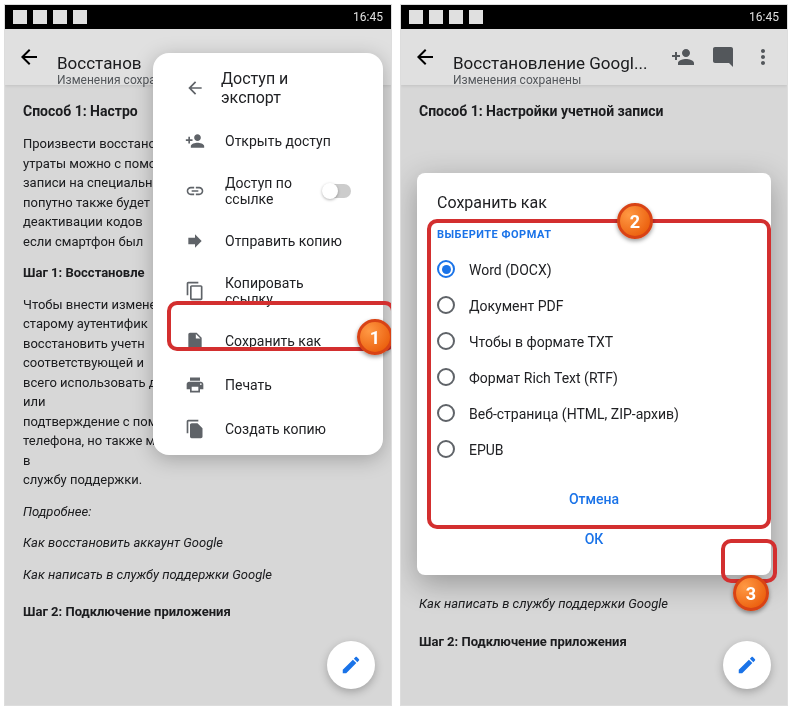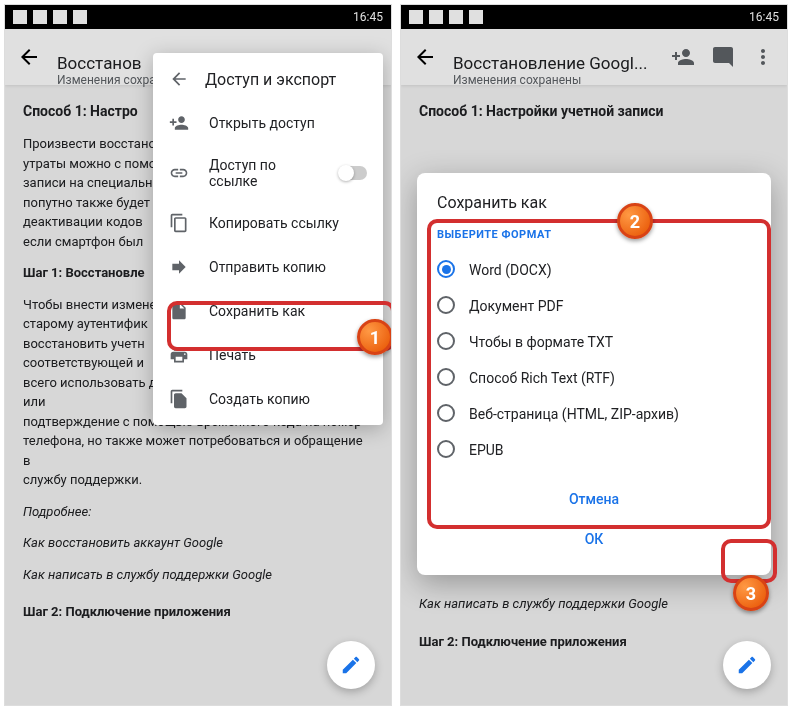--- a/index.html
+++ b/index.html
@@ -13,21 +13,21 @@
 .ab-title-wrap { flex: 1; margin-top: 26px; }
 .ab-title { font-size: 17px; color: #202124; }
 .ab-sub { font-size: 12px; color: #5f6368; }
 .ab-actions { display: flex; gap: 16px; }
 .ab-icon { width: 24px; height: 24px; color: #5f6368; }
 .doc { padding: 16px 18px; font-size: 13px; color: #202124; line-height: 1.5; }
 .doc h2 { font-size: 14px; font-weight: bold; margin-bottom: 12px; }
 .doc p { margin-bottom: 12px; }
 .doc .italic { font-style: italic; }
 .overlay { position: absolute; inset: 0; background: rgba(0,0,0,0.12); }
-.menu { position: absolute; top: 48px; right: 8px; width: 230px; background: #fff; border-radius: 4px; box-shadow: 0 4px 20px rgba(0,0,0,0.25); padding: 4px 0; }
+.menu { position: absolute; top: 48px; right: 8px; width: 230px; background: #fff; border-radius: 16px; box-shadow: 0 4px 20px rgba(0,0,0,0.25); padding: 4px 16px; }
 .menu-header { display: flex; align-items: center; padding: 12px 16px; font-size: 16px; color: #202124; }
 .menu-item { display: flex; align-items: center; padding: 12px 16px; font-size: 14px; color: #202124; gap: 20px; }
 .menu-icon { width: 20px; height: 20px; flex-shrink: 0; color: #5f6368; }
 .toggle { width: 28px; height: 14px; background: #ccc; border-radius: 7px; position: relative; margin-left: auto; }
 .toggle::after { content: ''; position: absolute; width: 16px; height: 16px; background: #fff; border-radius: 50%; top: -1px; left: -1px; box-shadow: 0 1px 3px rgba(0,0,0,0.3); }
 .dialog { position: absolute; top: 168px; left: 16px; right: 16px; background: #fff; border-radius: 8px; box-shadow: 0 8px 30px rgba(0,0,0,0.3); padding: 20px; }
 .dialog-title { font-size: 16px; color: #202124; margin-bottom: 16px; }
 .dialog-label { font-size: 11px; font-weight: bold; color: #1a73e8; letter-spacing: 0.5px; margin-bottom: 10px; }
 .radio-item { display: flex; align-items: flex-end; gap: 14px; padding: 9px 0; font-size: 14px; color: #202124; }
 .radio { width: 18px; height: 18px; border: 2px solid #5f6368; border-radius: 50%; display: flex; align-items: center; justify-content: center; flex-shrink: 0; }
@@ -100,29 +100,29 @@
     </div>
     <div class="menu-item">
       <div class="menu-icon"><svg viewBox="0 0 24 24">
             <path d="M3.9 12c0-1.71 1.39-3.1 3.1-3.1h4V7H7c-2.76 0-5 2.24-5 5s2.24 5 5 5h4v-1.9H7c-1.71 0-3.1-1.39-3.1-3.1zM8 13h8v-2H8v2zm9-6h-4v1.9h4c1.71 0 3.1 1.39 3.1 3.1s-1.39 3.1-3.1 3.1h-4V17h4c2.76 0 5-2.24 5-5s-2.24-5-5-5z"></path>
           </svg></div>
       <span style="flex:1">Доступ по ссылке</span>
       <div class="toggle"></div>
     </div>
     <div class="menu-item">
       <div class="menu-icon"><svg viewBox="0 0 24 24">
+            <path d="M12 8V4l8 8-8 8v-4H4V8z"></path>
+          </svg></div>
+      <span>Отправить копию</span>
+    </div>
+    <div class="menu-item">
+      <div class="menu-icon"><svg viewBox="0 0 24 24">
             <path d="M16 1H4c-1.1 0-2 .9-2 2v14h2V3h12V1zm3 4H8c-1.1 0-2 .9-2 2v14c0 1.1.9 2 2 2h11c1.1 0 2-.9 2-2V7c0-1.1-.9-2-2-2zm0 16H8V7h11v14z"></path>
           </svg></div>
       <span>Копировать ссылку</span>
-    </div>
-    <div class="menu-item">
-      <div class="menu-icon"><svg viewBox="0 0 24 24">
-            <path d="M12 8V4l8 8-8 8v-4H4V8z"></path>
-          </svg></div>
-      <span>Отправить копию</span>
     </div>
     <div class="menu-item">
       <div class="menu-icon"><svg viewBox="0 0 24 24">
             <path d="M6 2c-1.1 0-2 .9-2 2v16c0 1.1.9 2 2 2h12c1.1 0 2-.9 2-2V8l-6-6H6zm7 7V3.5L18.5 9H13z"></path>
           </svg></div>
       <span>Сохранить как</span>
     </div>
     <div class="menu-item">
       <div class="menu-icon"><svg viewBox="0 0 24 24">
             <path d="M19 8H5c-1.66 0-3 1.34-3 3v6h4v4h12v-4h4v-6c0-1.66-1.34-3-3-3zm-3 11H8v-5h8v5zm3-7c-.55 0-1-.45-1-1s.45-1 1-1 1 .45 1 1-.45 1-1 1zm-1-9H6v4h12V3z"></path>
@@ -192,21 +192,21 @@
     <div class="radio-item">
         <div class="radio"></div>
         <span>Документ PDF</span>
       </div>
     <div class="radio-item">
         <div class="radio"></div>
         <span>Чтобы в формате TXT</span>
       </div>
     <div class="radio-item">
         <div class="radio"></div>
-        <span>Способ Rich Text (RTF)</span>
+        <span>Формат Rich Text (RTF)</span>
       </div>
     <div class="radio-item">
         <div class="radio"></div>
         <span>Веб-страница (HTML, ZIP-архив)</span>
       </div>
     <div class="radio-item">
         <div class="radio"></div>
         <span>EPUB</span>
       </div>
     <div class="dialog-actions">

